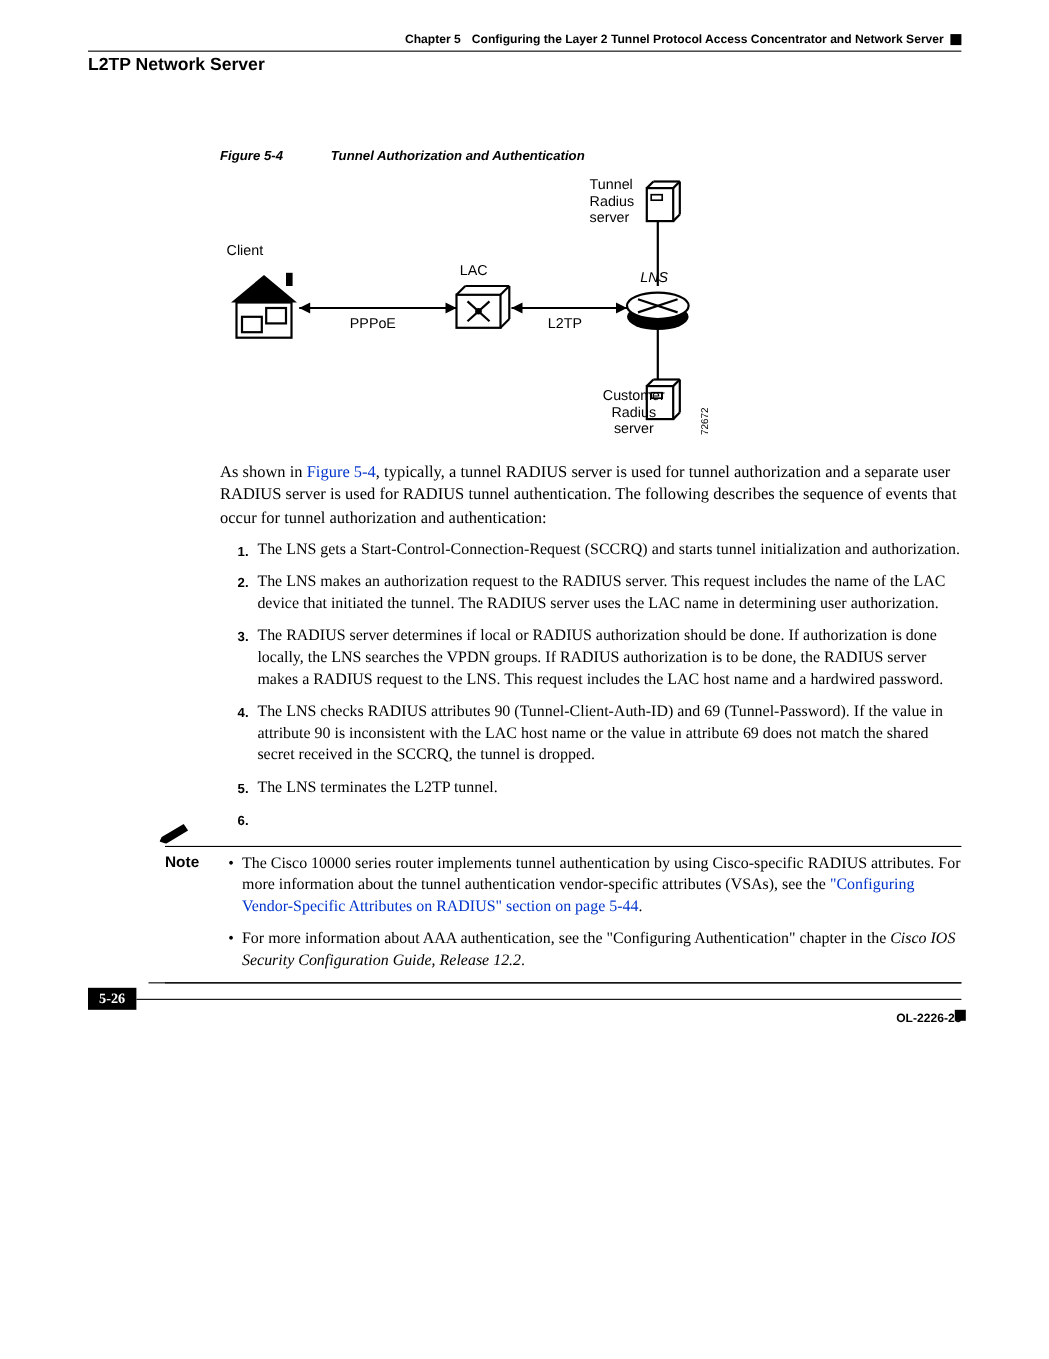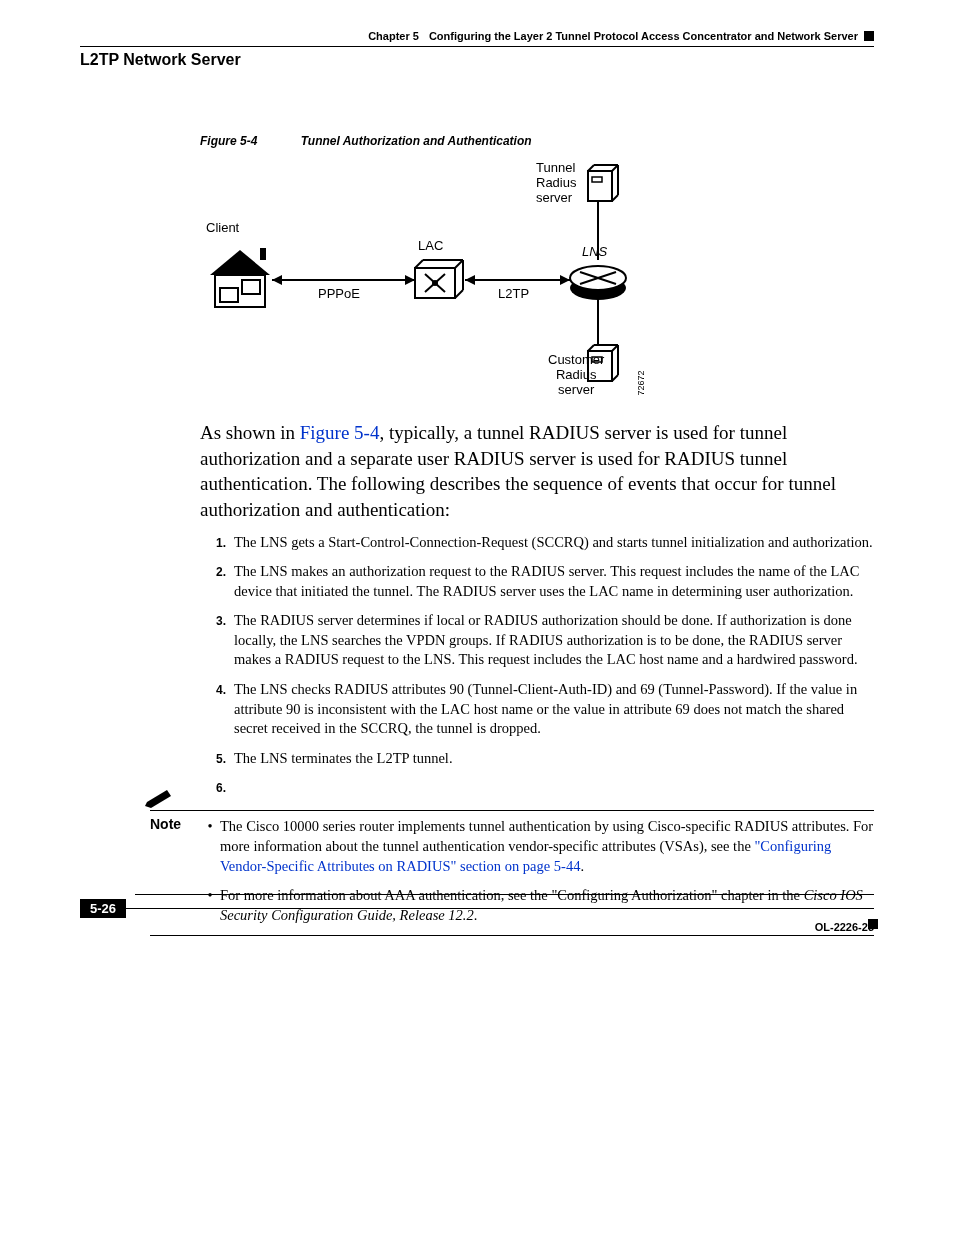--- a/index.html
+++ b/index.html
@@ -67,21 +67,21 @@
   .diagram {
     position: relative;
     width: 470px;
     height: 240px;
     font-family: Arial, Helvetica, sans-serif;
     font-size: 13px;
     margin-bottom: 20px;
   }
   .dlabel { position: absolute; text-align: center; }
   .bodytext {
-    font-size: 19px;
+    font-size: 15px;
     line-height: 1.35;
     margin: 4px 0 10px 0;
   }
   .link { color: #0033cc; }
   .numlist {
     list-style: none;
     padding: 0;
     margin: 6px 0;
   }
   .numlist li {
@@ -157,21 +157,21 @@
     margin-top: 2px;
   }
   .footer-row {
     display: flex;
     align-items: center;
     margin-top: 4px;
   }
   .page-badge {
     background: #000;
     color: #fff;
-    font-family: Liberation Sans, sans-serif;
+    font-family: Liberation Serif, serif;
     font-weight: bold;
     font-size: 13px;
     padding: 2px 10px;
   }
   .page-badge-wrap {
     display: flex;
     align-items: center;
   }
   .page-badge-tail {
     border-top: 1px solid #000;
@@ -332,21 +332,21 @@
       <ul class="bullets">
         <li>
           <span class="dot">•</span>
           <span>
             <span>The Cisco 10000 series router implements tunnel authentication by using Cisco-specific RADIUS attributes. For more information about the tunnel authentication vendor-specific attributes (VSAs), see the </span><span class="link">"Configuring Vendor-Specific Attributes on RADIUS" section on page 5-44</span><span>.</span>
           </span>
         </li>
         <li>
           <span class="dot">•</span>
           <span>
-            <span>For more information about AAA authentication, see the "Configuring Authorization" chapter in the </span><span class="italic">Cisco IOS Security Configuration Guide, Release 12.2</span><span>.</span>
+            <span>For more information about AAA authentication, see the "Configuring Authentication" chapter in the </span><span class="italic">Cisco IOS Security Configuration Guide, Release 12.2</span><span>.</span>
           </span>
         </li>
       </ul>
       <div class="note-rule"></div>
     </div>
 
   </div>
 
   <div class="footer">
     <div class="footer-rule"></div>

